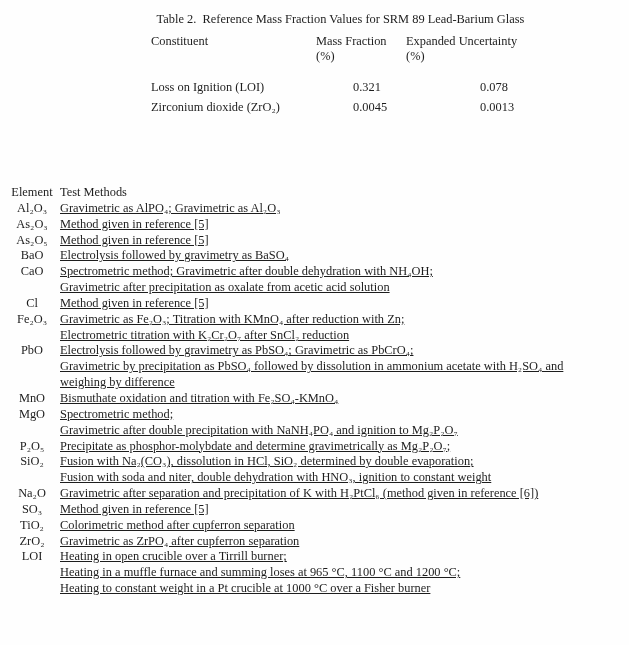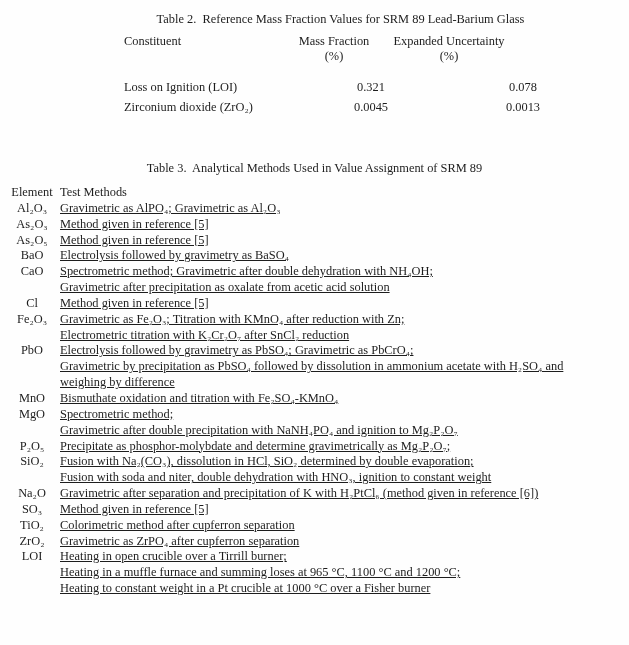--- a/index.html
+++ b/index.html
@@ -18,23 +18,23 @@
     left: 0;
     width: 100%;
     text-align: center;
     white-space: pre;
   }
   #t2-caption { top: 12px; margin-left: 26px; }
   #t3-caption { top: 161px; }
 
   
   .t2 { position: absolute; left: 124px; top: 34px; }
-  .t2-grid-row { display: grid; grid-template-columns: 165px 90px 140px; }
+  .t2-grid-row { display: grid; grid-template-columns: 165px 90px 140px; margin-left: 27px; }
   .t2 .cell.c0 { text-align: left; white-space: nowrap; }
-  .t2 .cell.c1, .t2 .cell.c2 { text-align: center; white-space: nowrap; }
+  .t2 .cell.c1, .t2 .cell.c2 { white-space: nowrap; }
   .t2-head .cell div { line-height: 14.5px; }
   .t2-body { margin-top: 15px; }
   .t2-body .t2-grid-row { line-height: 19.8px; gap: 37px; }
 
   
   .t3 { position: absolute; left: 4px; top: 185px; }
   .t3-row {
     display: grid;
     grid-template-columns: 56px 551px;
     line-height: 15.85px;
@@ -72,21 +72,20 @@
           <div class="cell c2">0.078</div>
         </div>
         <div class="t2-grid-row">
           <div class="cell c0">Zirconium dioxide (ZrO₂)</div>
           <div class="cell c1">0.0045</div>
           <div class="cell c2">0.0013</div>
         </div>
       </div>
   </div>
 
-  <div class="caption" id="t3-caption">Table 3.  Analytical Methods Used in Value Assignment of SRM 89</div>
 
   <div class="t3">
     <div class="t3-row t3-head">
       <div class="t3-el">Element</div>
       <div class="t3-methods">Test Methods</div>
     </div>
     <div id="t3-body">
         <div class="t3-row">
           <div class="t3-el">Al₂O₃</div>
           <div class="t3-methods">

